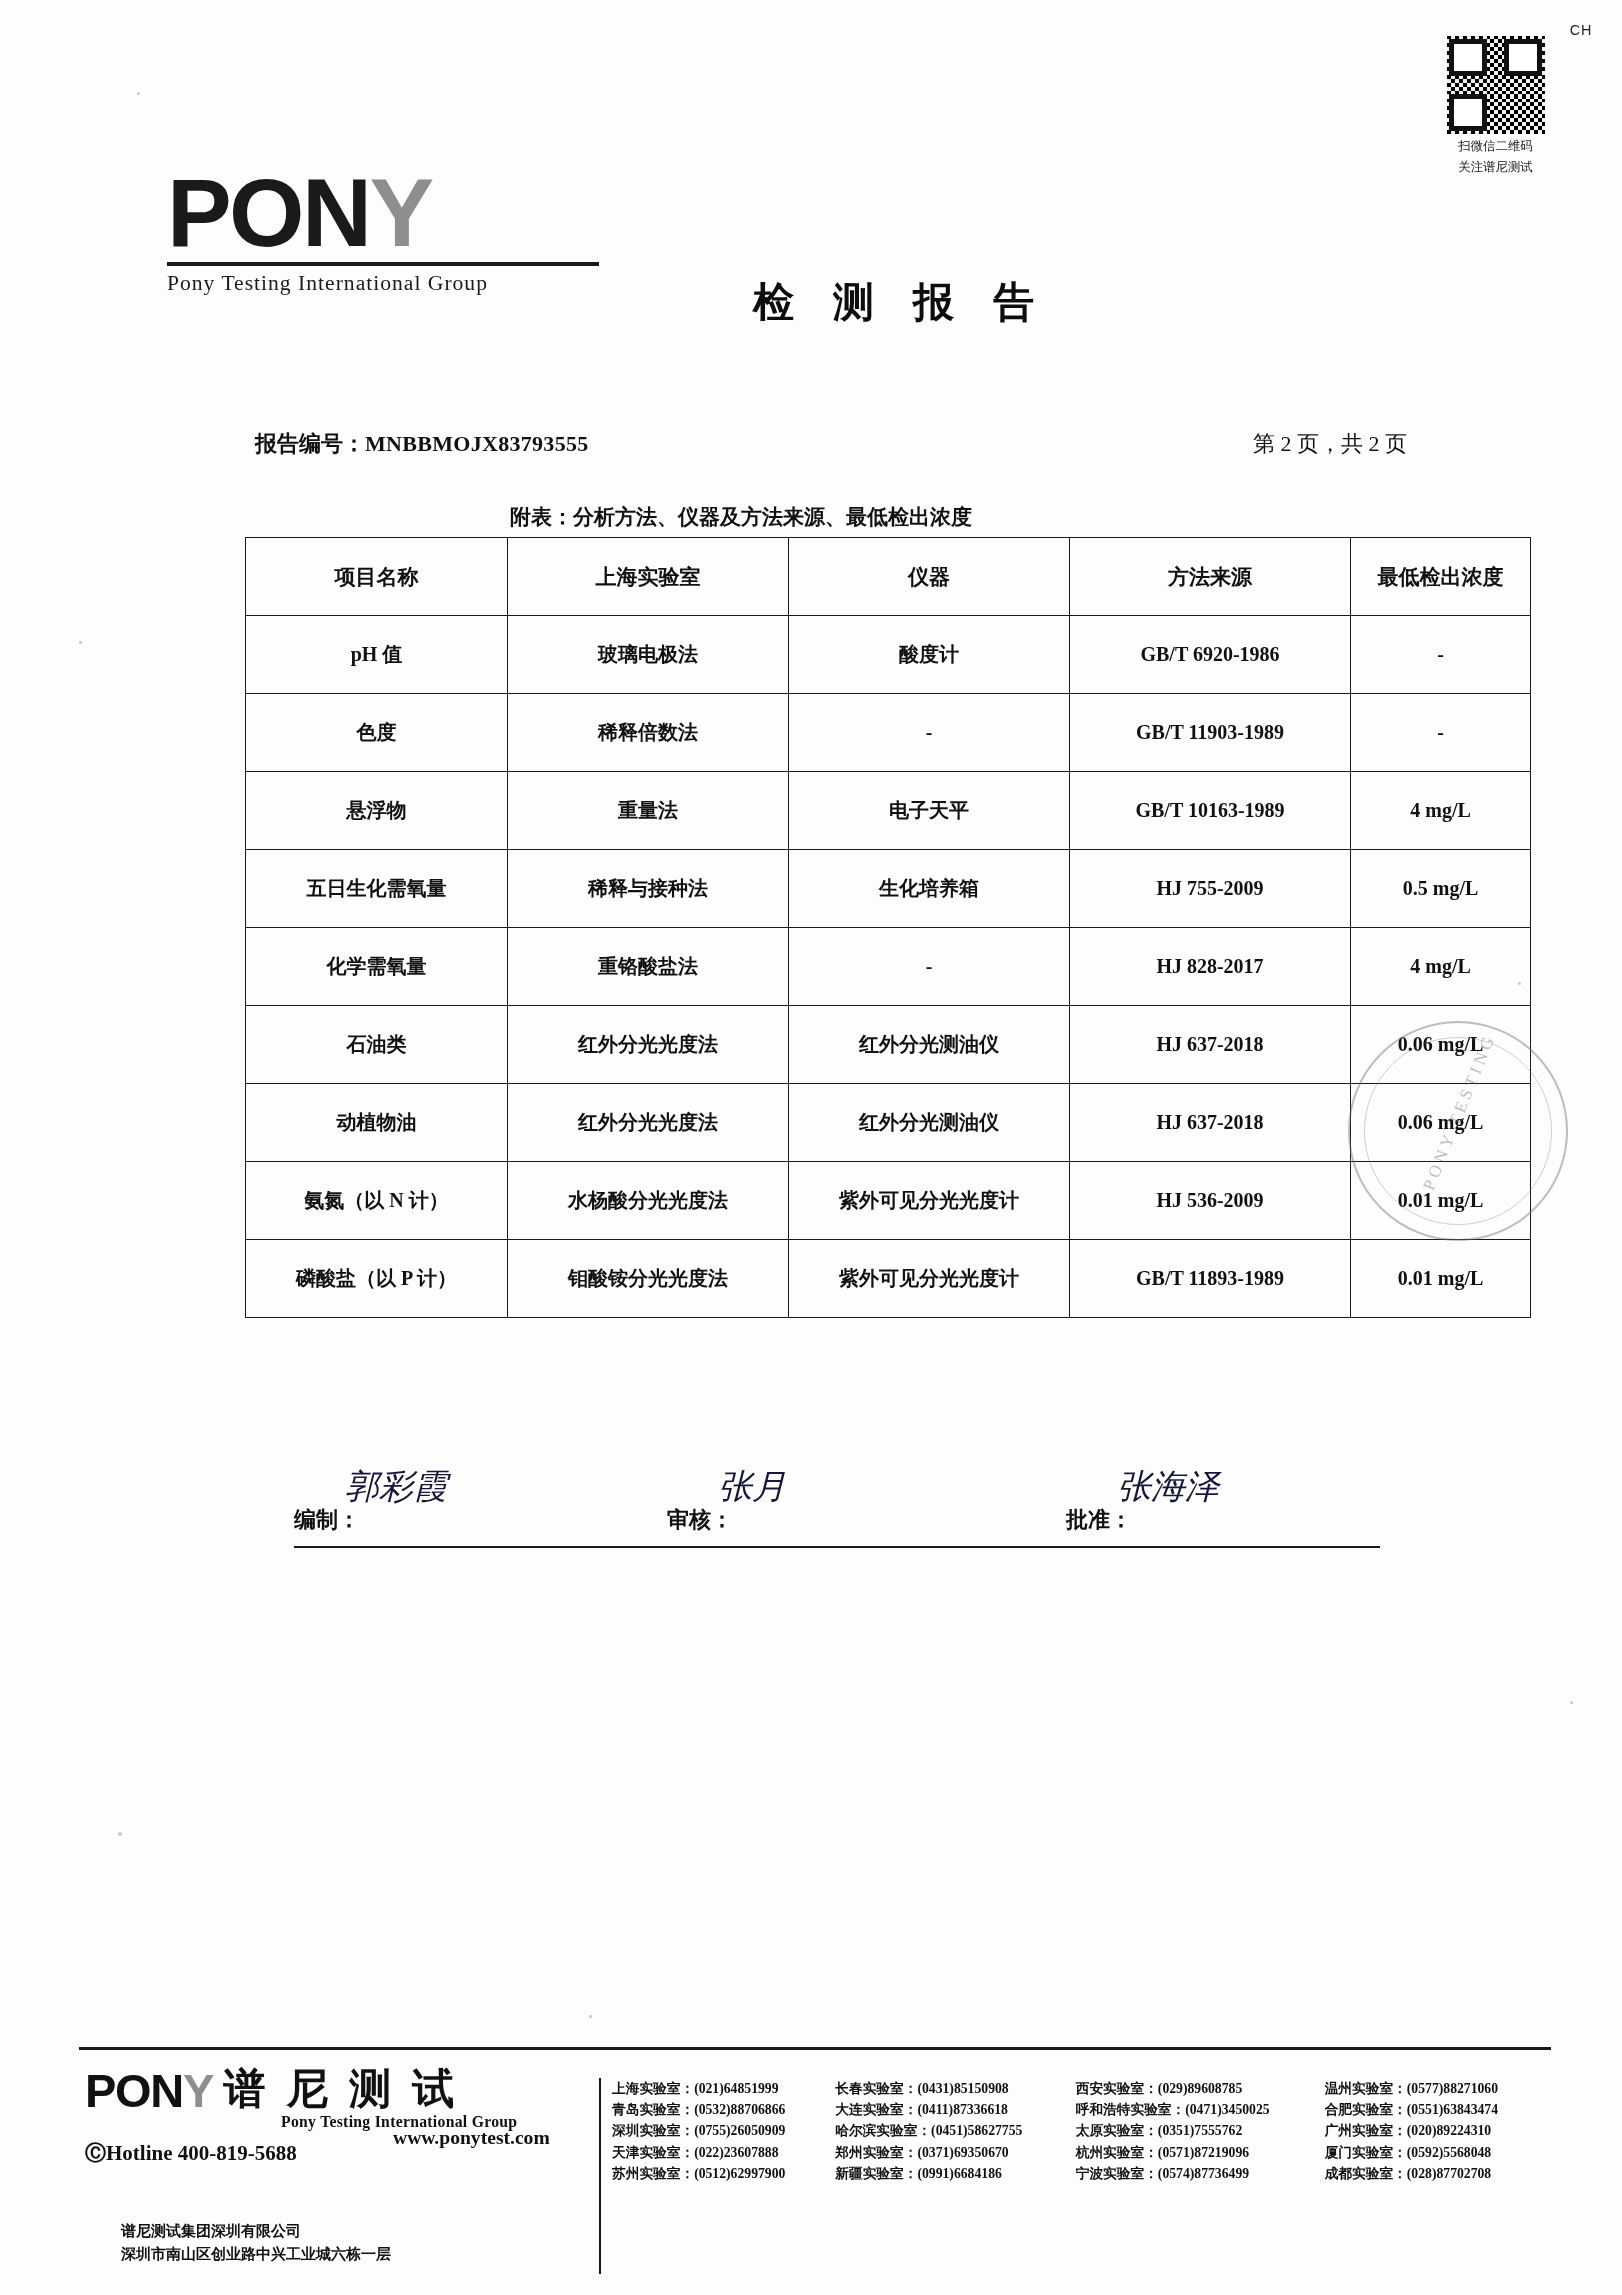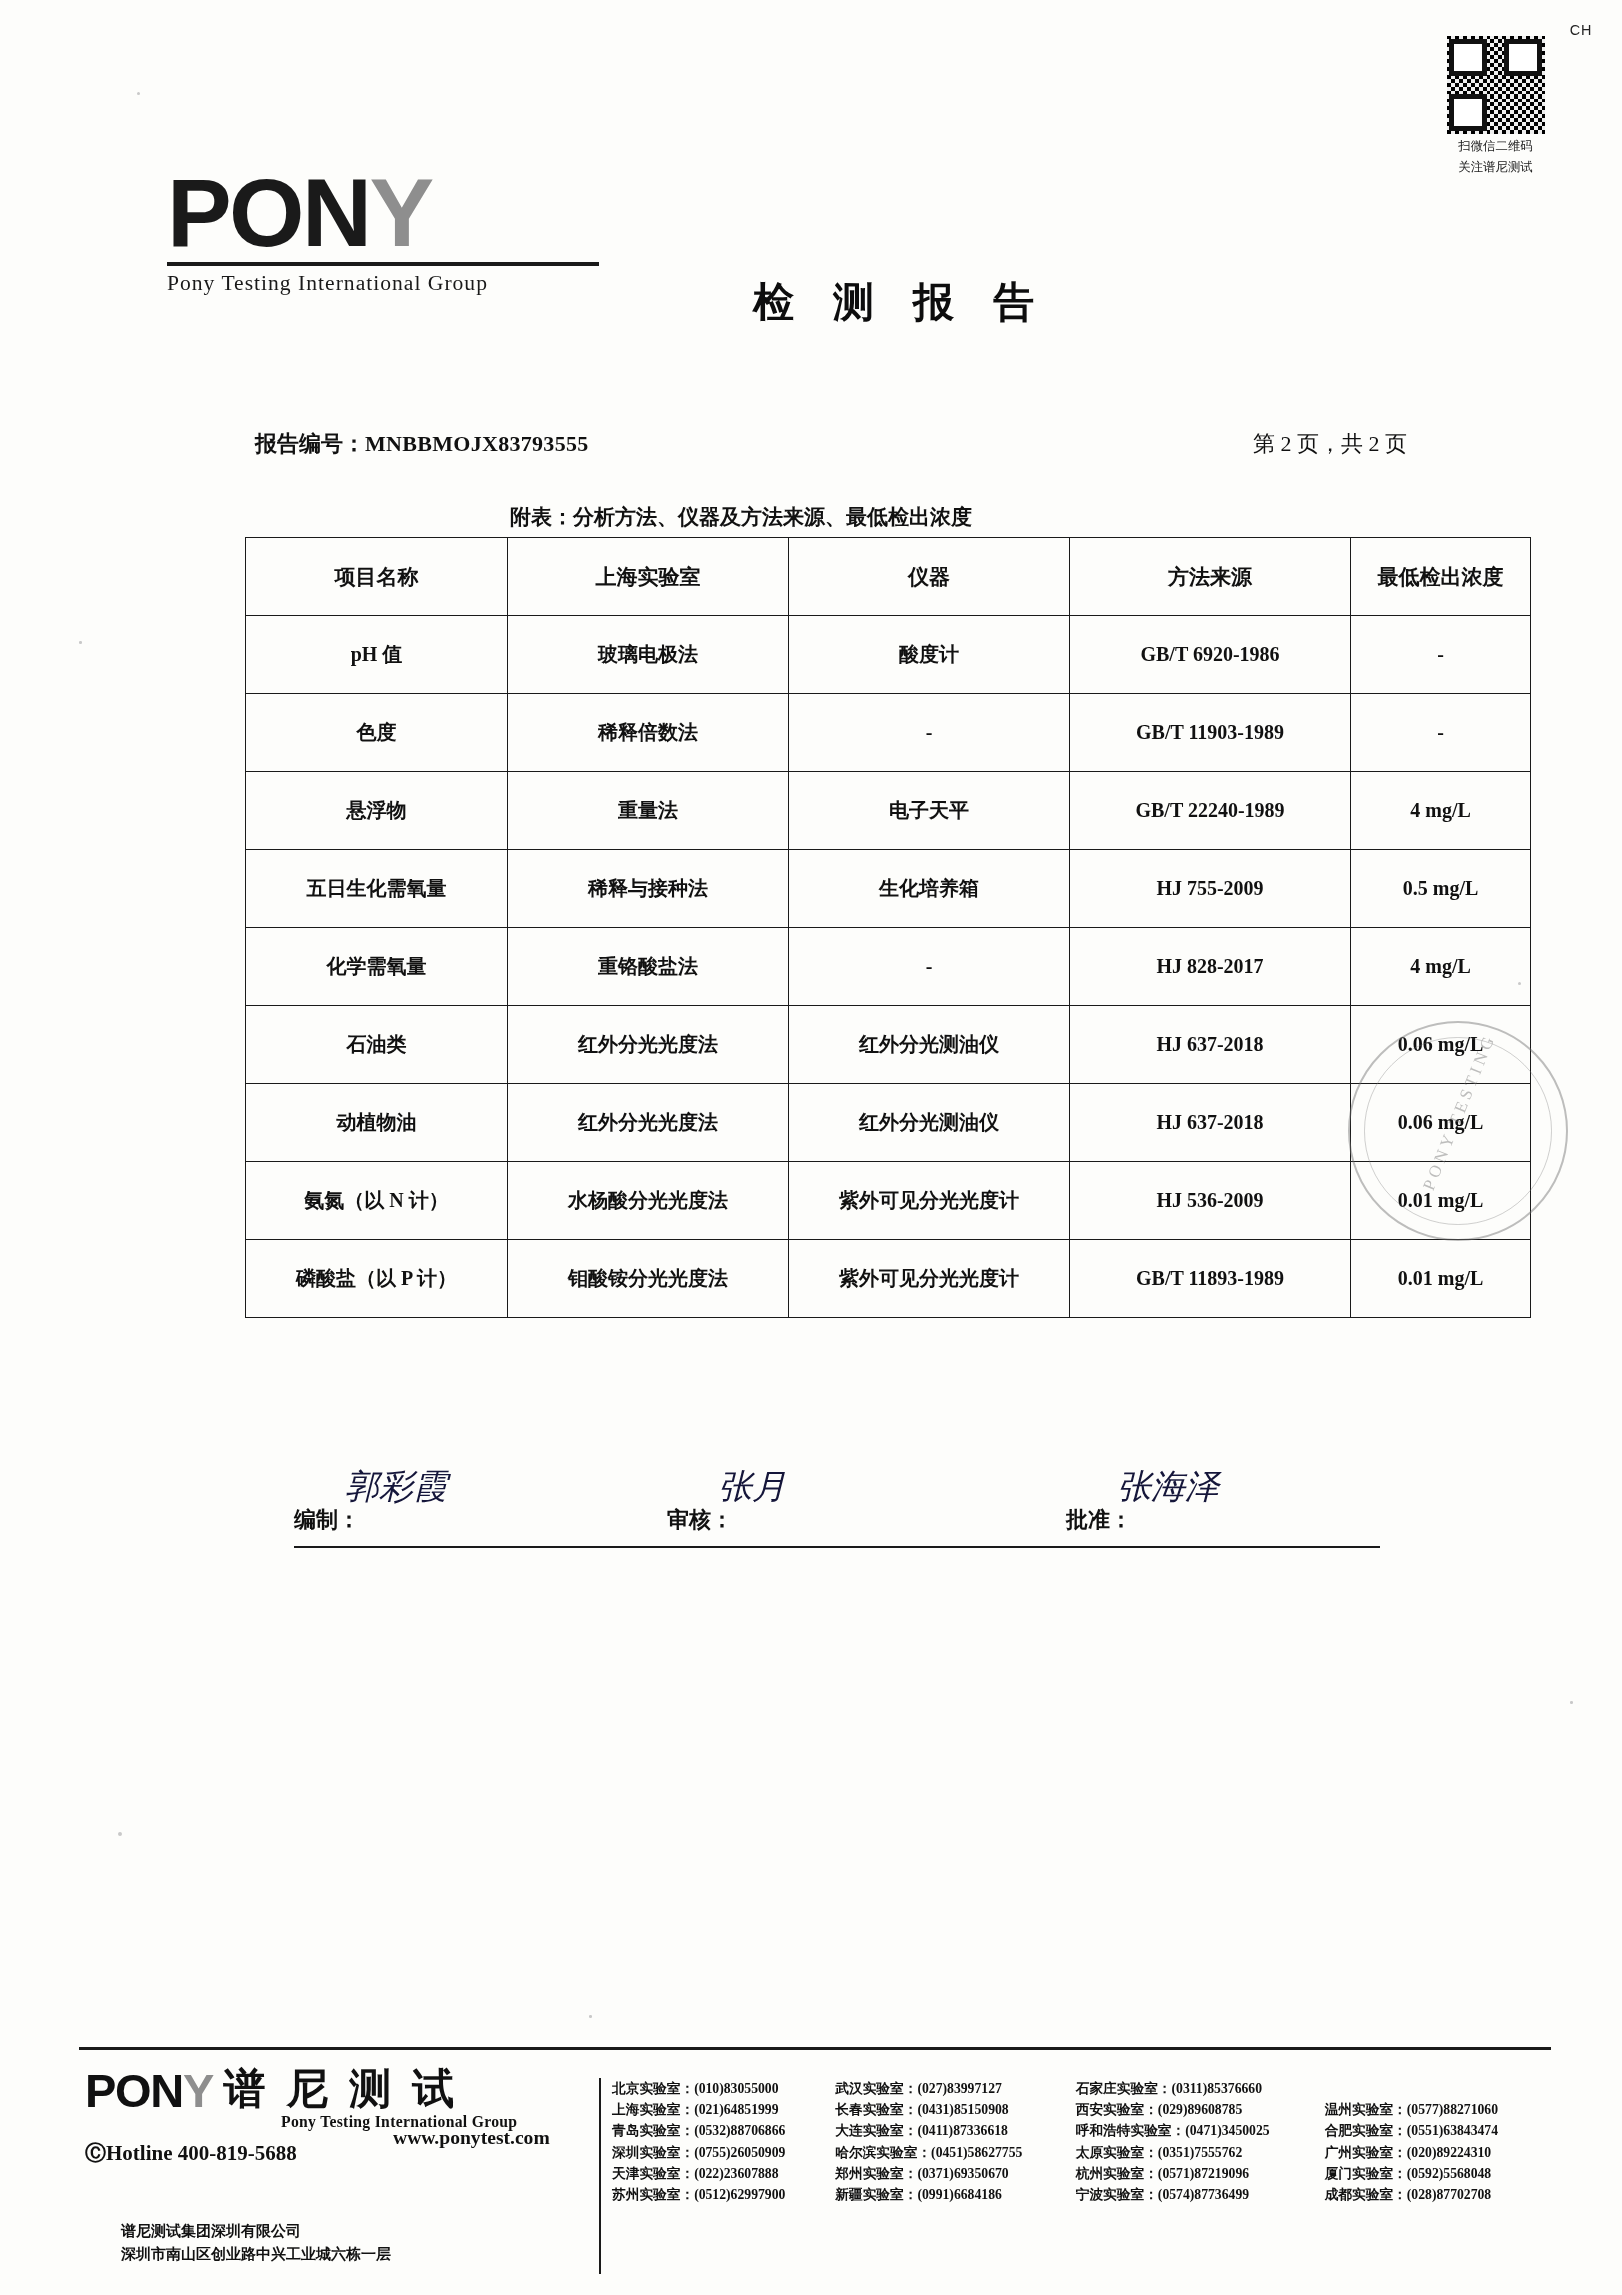--- a/index.html
+++ b/index.html
@@ -371,21 +371,21 @@
         <td>色度</td>
         <td>稀释倍数法</td>
         <td>-</td>
         <td class="cell-latin">GB/T 11903-1989</td>
         <td class="cell-latin">-</td>
       </tr>
       <tr>
         <td>悬浮物</td>
         <td>重量法</td>
         <td>电子天平</td>
-        <td class="cell-latin">GB/T 22240-1989</td>
+        <td class="cell-latin">GB/T 10163-1989</td>
         <td class="cell-latin">4 mg/L</td>
       </tr>
       <tr>
         <td>五日生化需氧量</td>
         <td>稀释与接种法</td>
         <td>生化培养箱</td>
         <td class="cell-latin">HJ 755-2009</td>
         <td class="cell-latin">0.5 mg/L</td>
       </tr>
       <tr>
@@ -458,26 +458,20 @@
   <div class="footer-addr">
     <div>谱尼测试集团深圳有限公司</div>
     <div>深圳市南山区创业路中兴工业城六栋一层</div>
   </div>
 
   <div class="footer-left-rule"></div>
 
   <div class="labs">
     <table>
       <tbody>
-          <tr>
-        <td>北京实验室：(010)83055000</td>
-        <td>武汉实验室：(027)83997127</td>
-        <td>石家庄实验室：(0311)85376660</td>
-        <td></td>
-      </tr>
       <tr>
         <td>上海实验室：(021)64851999</td>
         <td>长春实验室：(0431)85150908</td>
         <td>西安实验室：(029)89608785</td>
         <td>温州实验室：(0577)88271060</td>
       </tr>
       <tr>
         <td>青岛实验室：(0532)88706866</td>
         <td>大连实验室：(0411)87336618</td>
         <td>呼和浩特实验室：(0471)3450025</td>

